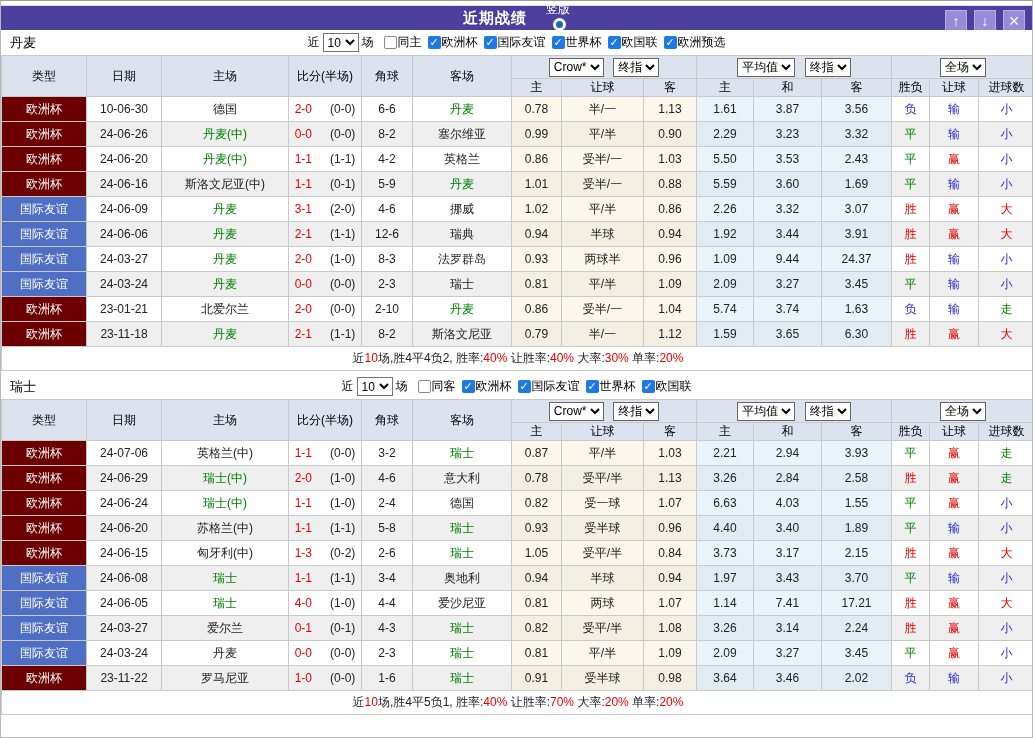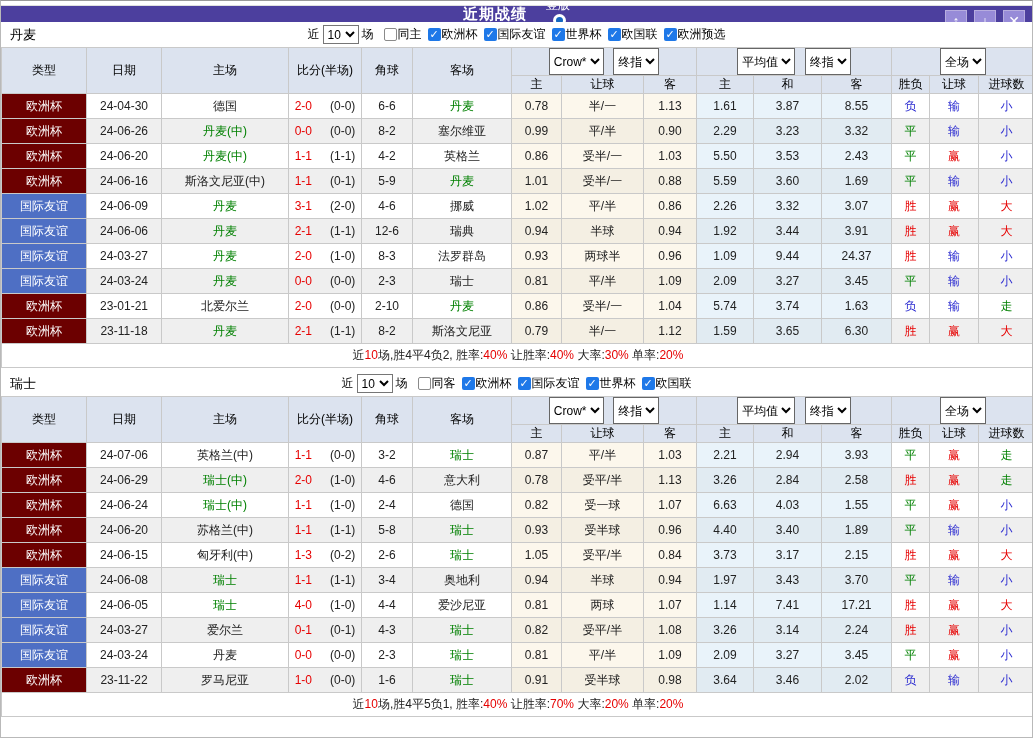--- a/index.html
+++ b/index.html
@@ -8,21 +8,21 @@
     background:#fff; width:1033px; height:738px; overflow:hidden;
   }
   .frame {
     width:1033px; height:738px; border:1px solid #b9b9b9; border-top:1px solid #9a9a9a;
     background:#fff; overflow:hidden;
   }
   .topgap { height:5px; background:#fff; border-bottom:1px solid #e0e0e0; }
 
   
   .titlebar {
-    height:16px; background:var(--titlebar); position:relative;
+    height:24px; background:var(--titlebar); position:relative;
     display:flex; align-items:center; justify-content:center; color:#fff;
   }
   .titlebar .title { font-size:15px; font-weight:bold; letter-spacing:1px; }
   .layout-radios { display:flex; align-items:flex-end; margin-left:14px; font-size:12px;flex-direction:column; }
   .radio {
     width:13px; height:13px; border-radius:50%; background:#fff; display:inline-block;
     margin:0 4px 0 12px; position:relative;
   }
   .radio.selected::after {
     content:""; position:absolute; left:3px; top:3px; width:7px; height:7px;
@@ -51,21 +51,21 @@
 
   
   table { border-collapse:collapse; table-layout:fixed; width:1033px; font-size:12px; }
   th, td {
     border:1px solid #c9c9c9; text-align:center; white-space:nowrap; overflow:hidden;
     color:#222;
   }
   thead th { background:var(--header-bg); font-weight:normal; color:#000; }
   thead tr.h1 th { height:23px; }
   thead tr.h2 th { height:18px; }
-  thead select { font-size:12px; height:27px; border:1px solid #666; background:#fff; margin:0 3px; }
+  thead select { font-size:12px; height:19px; border:1px solid #666; background:#fff; margin:0 3px; }
   tbody td { height:25px; }
   tbody tr:nth-child(even) td { background:#efefef; }
   tbody tr:nth-child(odd)  td { background:#fff; }
   td.crow { background:#fcf7ec !important;text-align:center; }
   tbody tr:nth-child(even) td.crow { background:#f4efe3 !important; }
   td.avg { background:#e9f3fa !important; }
   tbody tr:nth-child(even) td.avg { background:#e1ebf2 !important; }
   td.type-euro     { background:var(--euro-badge) !important; color:#fff; }
   td.type-friendly { background:var(--friendly-badge) !important; color:#fff; }
   .hl { color:var(--green); }
@@ -178,31 +178,31 @@
         <th>和</th>
         <th>客</th>
         <th>胜负</th>
         <th>让球</th>
         <th>进球数</th>
       </tr>
     </thead>
     <tbody>
         <tr>
           <td class="type-euro"><span>欧洲杯</span></td>
-          <td><span>24-04-30</span></td>
+          <td><span>10-06-30</span></td>
           <td><span>德国</span></td>
           <td><span class="ft">2-0</span><span class="ht">(0-0)</span></td>
           <td><span>6-6</span></td>
           <td><span class="hl">丹麦</span></td>
           <td class="crow"><span>0.78</span></td>
           <td class="crow"><span>半/一</span></td>
           <td class="crow"><span>1.13</span></td>
           <td class="avg"><span>1.61</span></td>
           <td class="avg"><span>3.87</span></td>
-          <td class="avg"><span>8.55</span></td>
+          <td class="avg"><span>3.56</span></td>
           <td><span class="res-b">负</span></td>
           <td><span class="res-b">输</span></td>
           <td><span class="res-b">小</span></td>
         </tr>
         <tr>
           <td class="type-euro"><span>欧洲杯</span></td>
           <td><span>24-06-26</span></td>
           <td><span class="hl">丹麦(中)</span></td>
           <td><span class="ft">0-0</span><span class="ht">(0-0)</span></td>
           <td><span>8-2</span></td>

